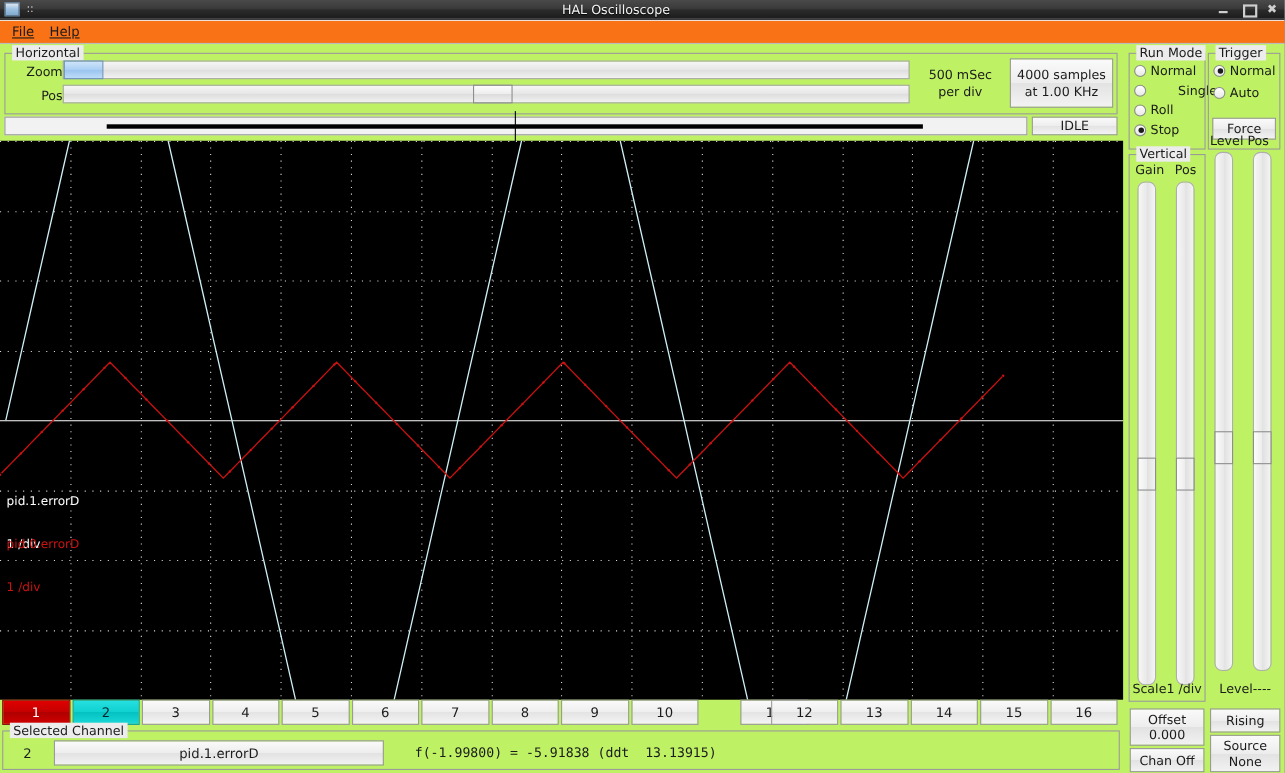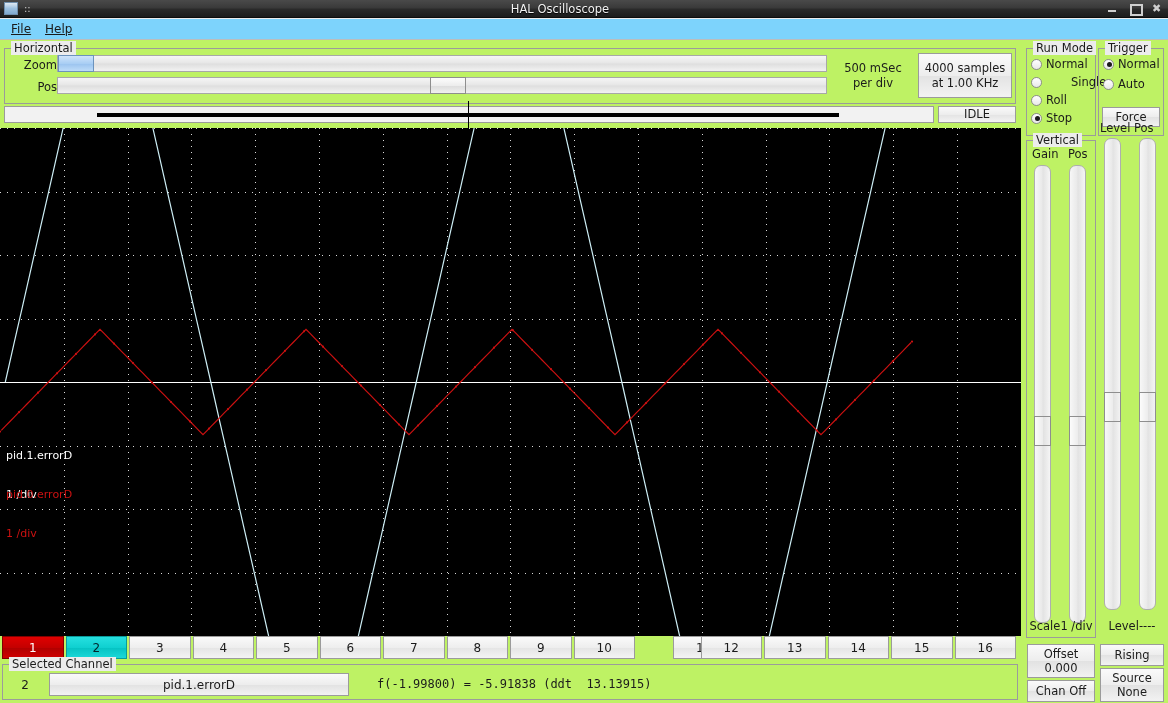--- a/index.html
+++ b/index.html
@@ -38,21 +38,21 @@
   }
   .win-btns { position: absolute; right: 6px; top: 3px; display: flex; gap: 11px; align-items: center; }
   .wb { width: 11px; height: 11px; position: relative; cursor: default; }
   .wb-min::after { content:""; position:absolute; left:1px; bottom:2px; width:8px; height:2px; background:#cfcfcf; }
   .wb-max::after { content:""; position:absolute; left:1px; top:1px; width:9px; height:8px; border:2px solid #cfcfcf; }
   .wb-close { color:#cfcfcf; font-size:11px; font-weight:bold; line-height:11px; text-align:center; }
 
   
   .menubar {
     position: absolute; left: 0; top: 19px; width: 1168px; height: 21px;
-    background: #7dd3fc; border-bottom: 1px solid #bcbcbc;
+    background: #f97316; border-bottom: 1px solid #bcbcbc;
   }
   .menu-item {
     position: absolute; top: 3px; height: 15px;
     font-size: 12px; color: #1b1b1b; padding: 0 3px; line-height: 15px;
   }
   .menu-item u { text-decoration: underline; }
   .m-file { left: 8px; }
   .m-help { left: 42px; }
 
   

